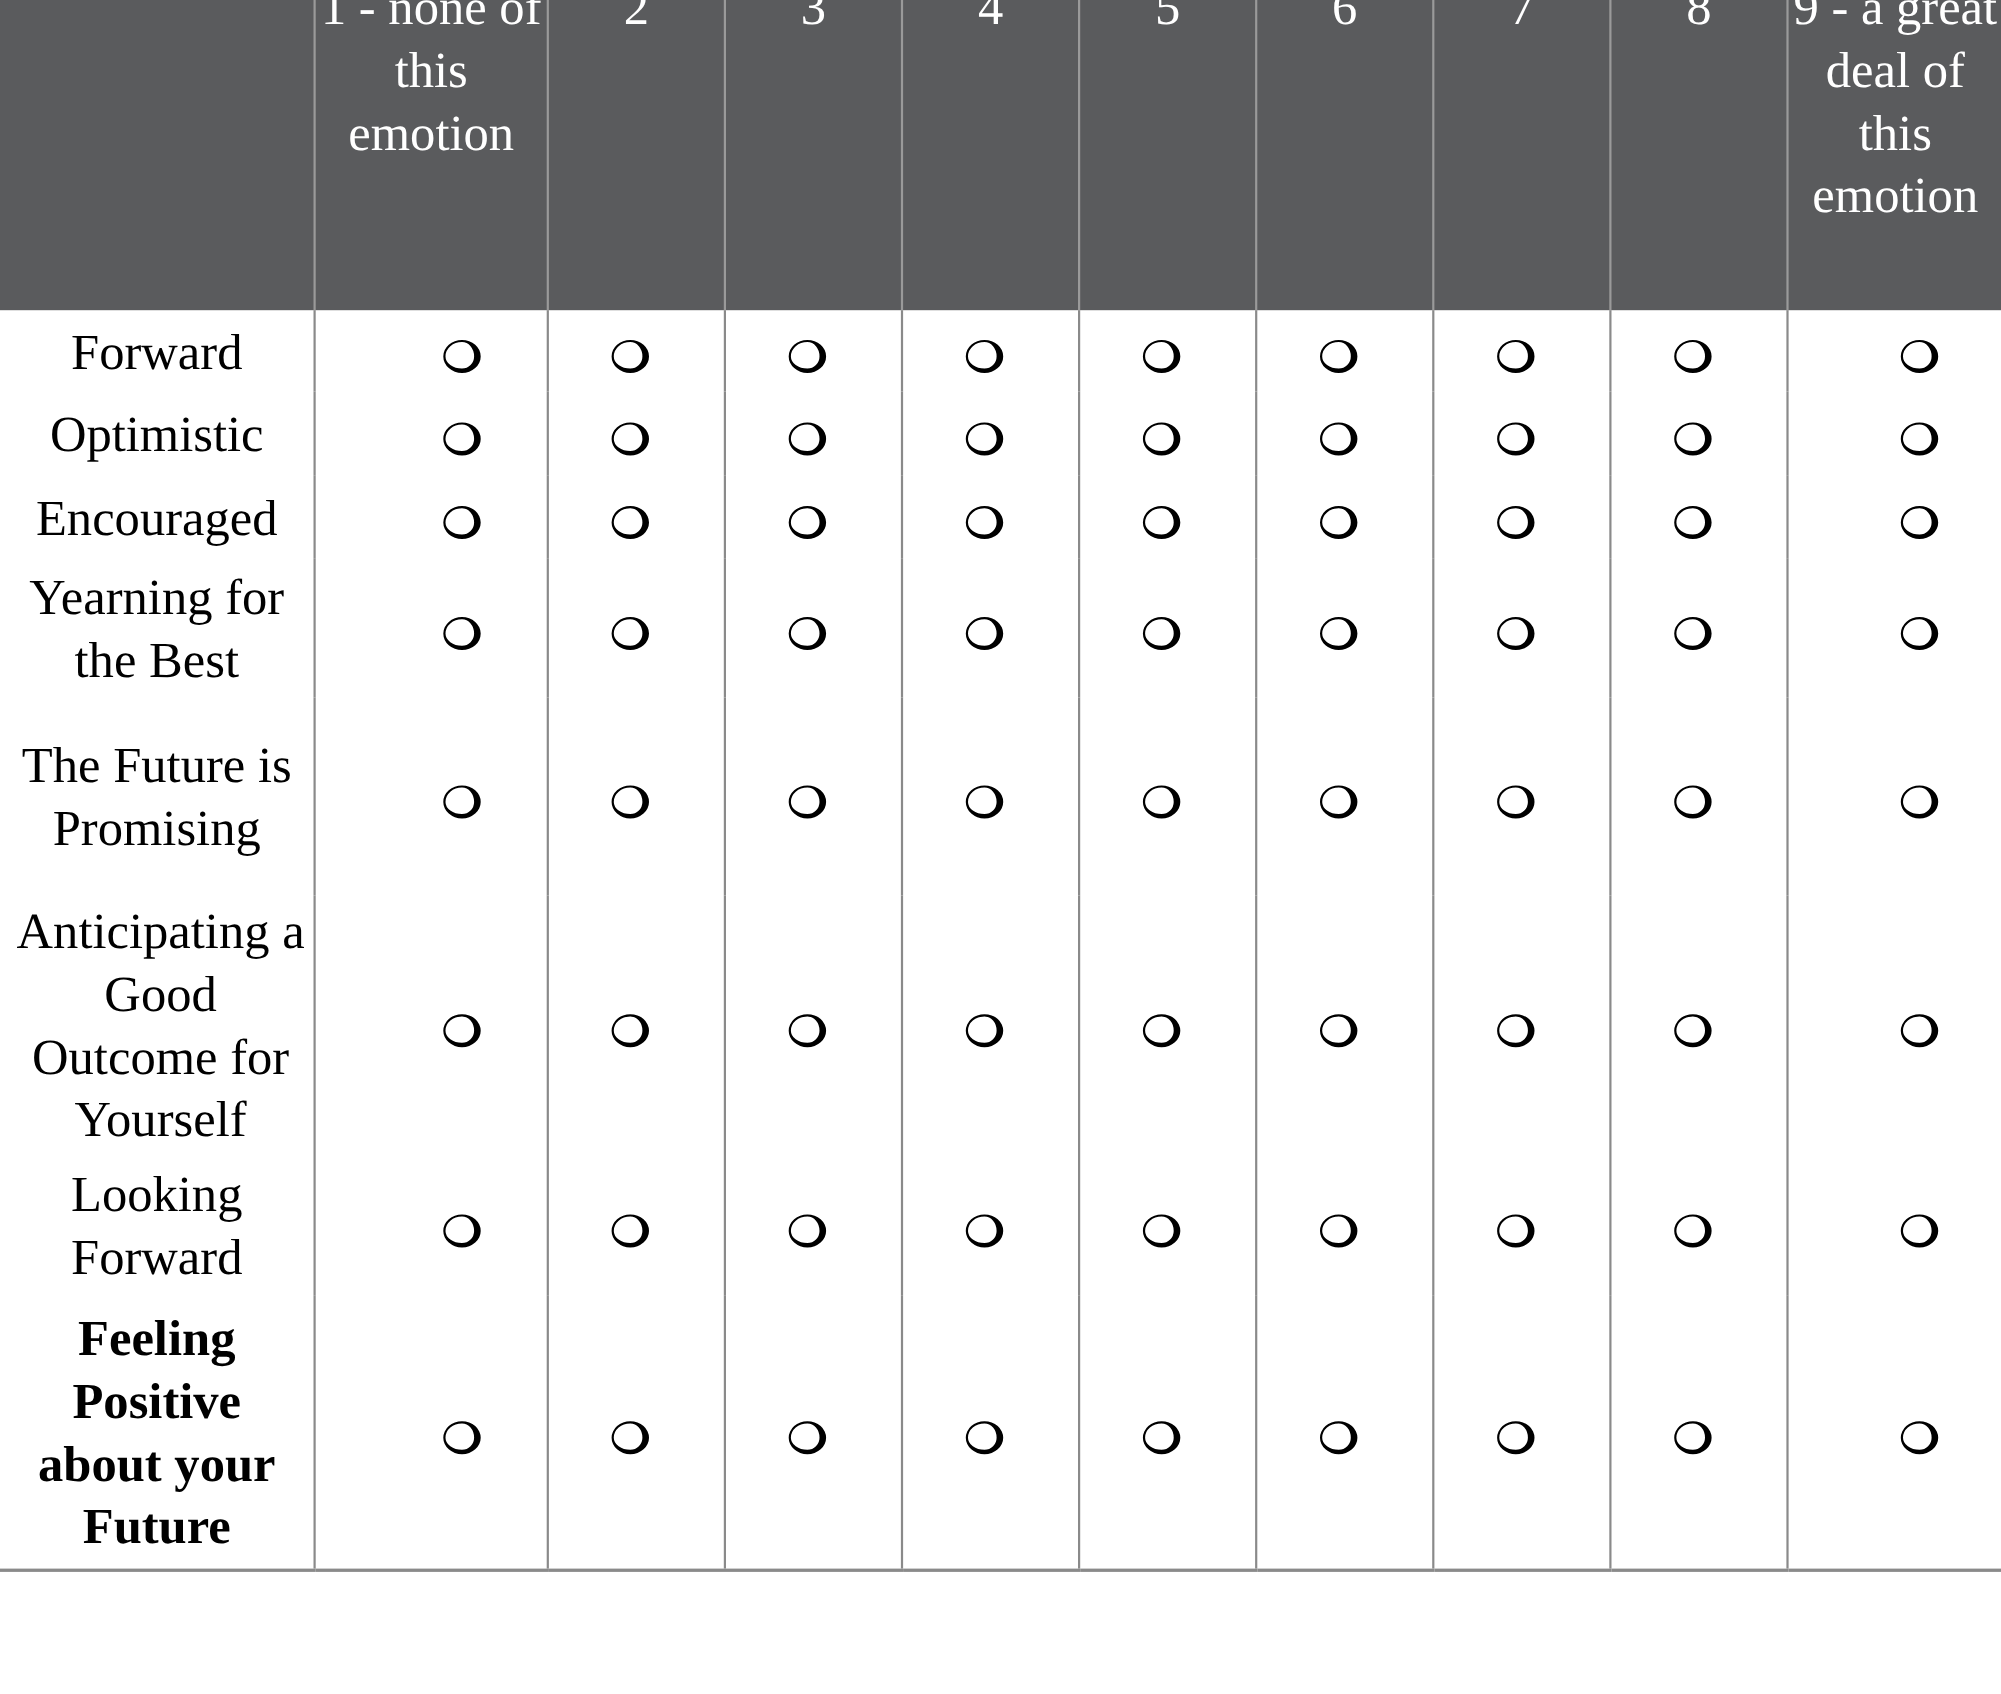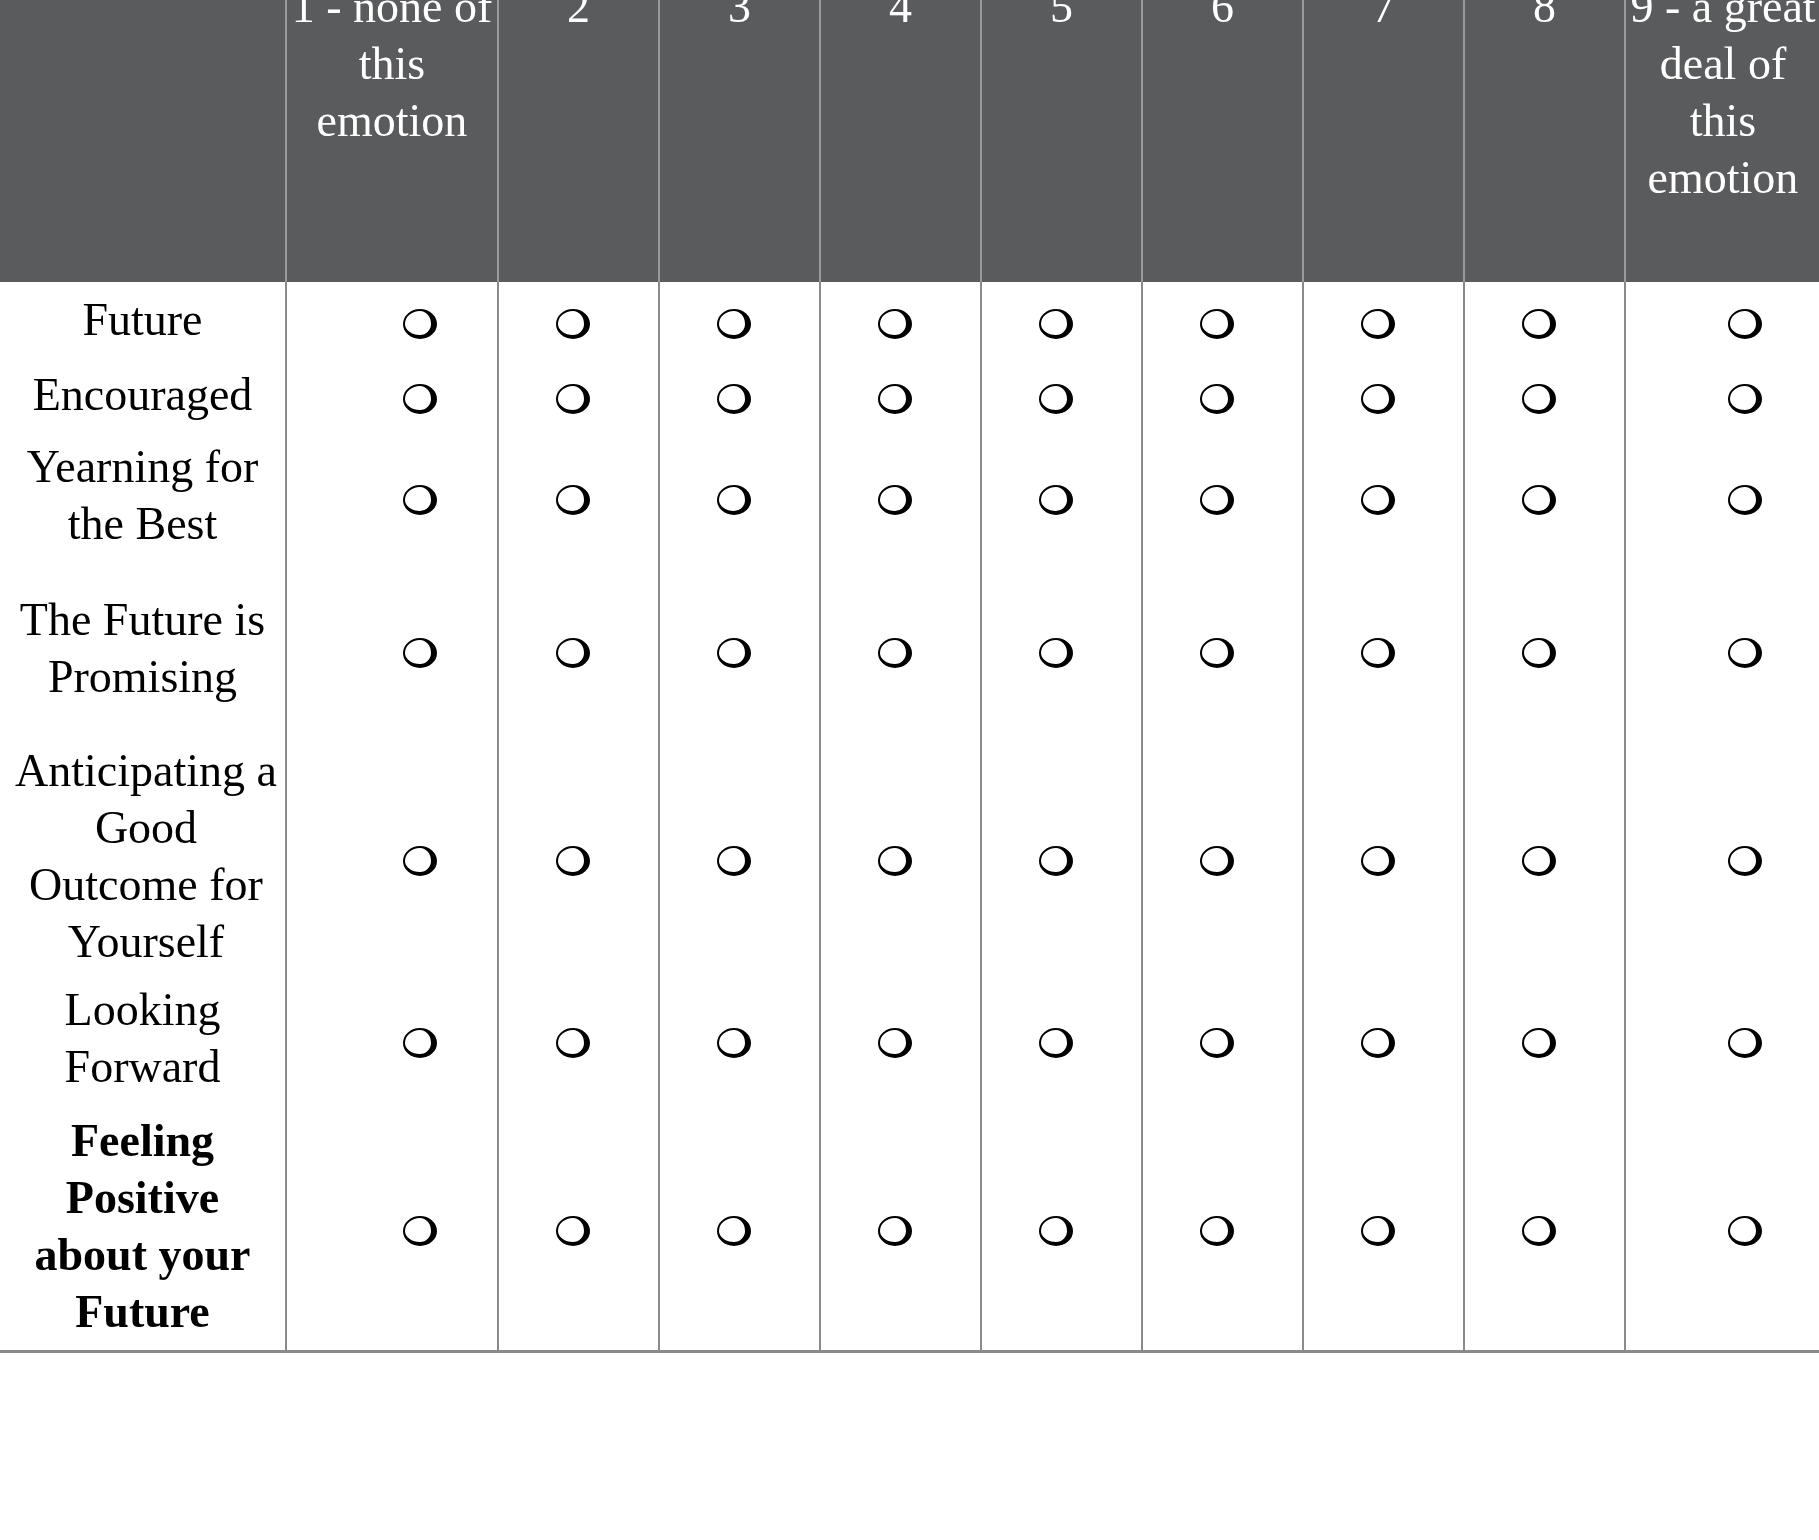--- a/index.html
+++ b/index.html
@@ -69,32 +69,44 @@
         <th>4</th>
         <th>5</th>
         <th>6</th>
         <th>7</th>
         <th>8</th>
         <th>9 - a great deal of this emotion</th>
       </tr>
     </thead>
     <tbody id="rows">
   <tr class="r1">
-    <td class="label">Future</td>
+    <td class="label">Forward</td>
     <td class="opt o1"><span class="radio" title="1"></span></td>
     <td class="opt"><span class="radio" title="2"></span></td>
     <td class="opt"><span class="radio" title="3"></span></td>
     <td class="opt"><span class="radio" title="4"></span></td>
     <td class="opt"><span class="radio" title="5"></span></td>
     <td class="opt"><span class="radio" title="6"></span></td>
     <td class="opt"><span class="radio" title="7"></span></td>
     <td class="opt"><span class="radio" title="8"></span></td>
     <td class="opt o9"><span class="radio" title="9"></span></td>
   </tr>
 
+  <tr class="r2">
+    <td class="label">Optimistic</td>
+    <td class="opt o1"><span class="radio" title="1"></span></td>
+    <td class="opt"><span class="radio" title="2"></span></td>
+    <td class="opt"><span class="radio" title="3"></span></td>
+    <td class="opt"><span class="radio" title="4"></span></td>
+    <td class="opt"><span class="radio" title="5"></span></td>
+    <td class="opt"><span class="radio" title="6"></span></td>
+    <td class="opt"><span class="radio" title="7"></span></td>
+    <td class="opt"><span class="radio" title="8"></span></td>
+    <td class="opt o9"><span class="radio" title="9"></span></td>
+  </tr>
 
   <tr class="r3">
     <td class="label">Encouraged</td>
     <td class="opt o1"><span class="radio" title="1"></span></td>
     <td class="opt"><span class="radio" title="2"></span></td>
     <td class="opt"><span class="radio" title="3"></span></td>
     <td class="opt"><span class="radio" title="4"></span></td>
     <td class="opt"><span class="radio" title="5"></span></td>
     <td class="opt"><span class="radio" title="6"></span></td>
     <td class="opt"><span class="radio" title="7"></span></td>

